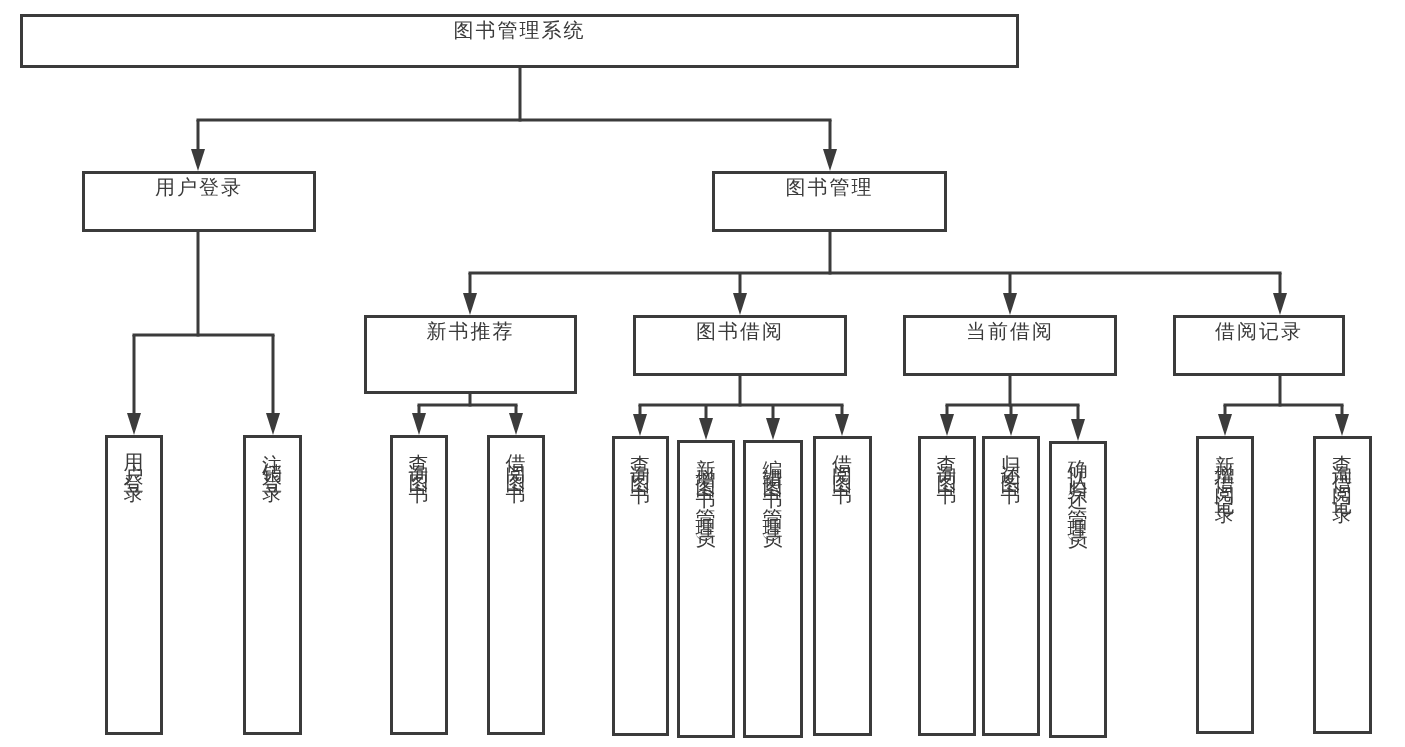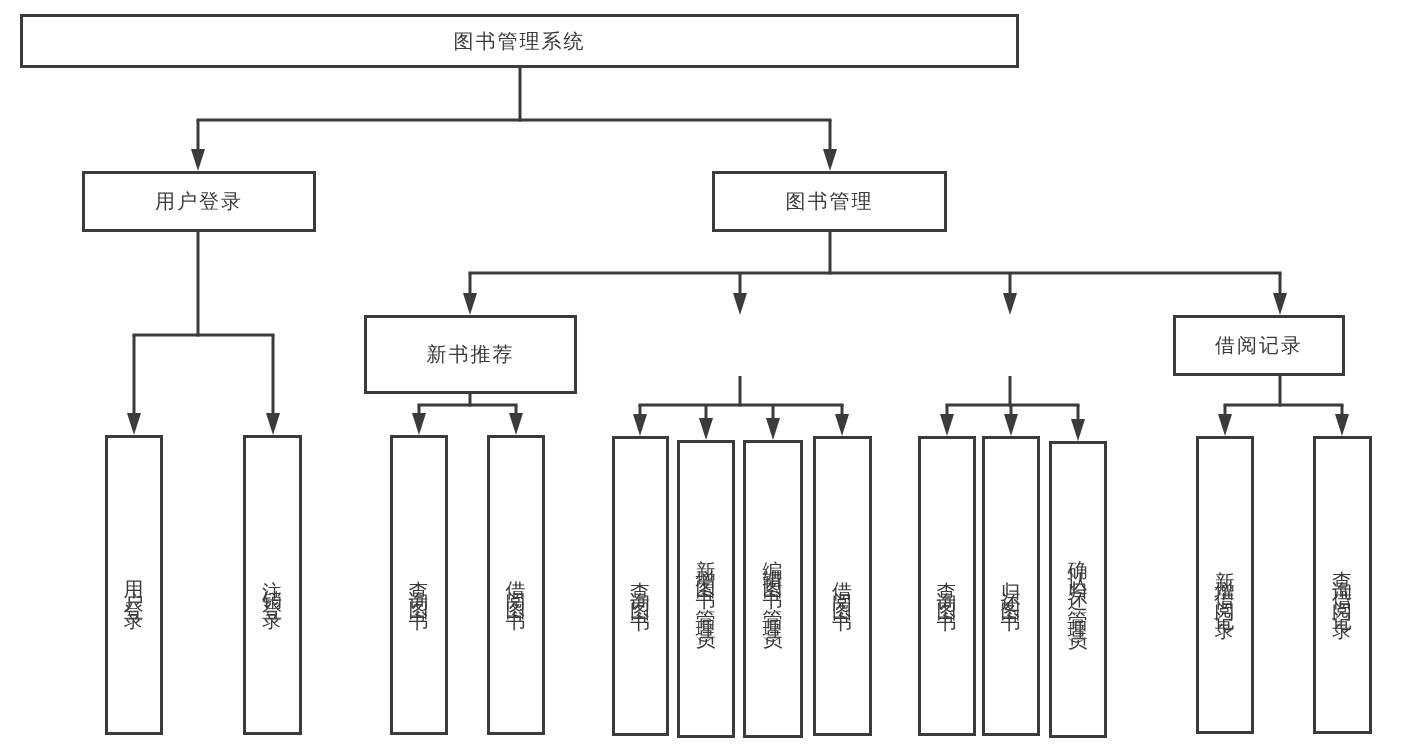--- a/index.html
+++ b/index.html
@@ -16,21 +16,20 @@
     position: absolute;
     left: 0; top: 0;
     width: 1405px; height: 747px;
     z-index: 0;
   }
   .node {
     position: absolute;
     background: #ffffff;
     border: 3px solid #3b3b3b;
     display: flex;
-    align-items: center;
     justify-content: center;
     color: #3a3a3a;
     z-index: 1;
   }
   .node.h span {
     font-size: 20px;
     letter-spacing: 2px;
     white-space: nowrap;
   }
   .node.v span {
@@ -128,20 +127,26 @@
   <div class="node h" style="left:82px; top:171px; width:234px; height:61px;">
     <span>用户登录</span>
   </div>
   <div class="node h" style="left:712px; top:171px; width:235px; height:61px;">
     <span>图书管理</span>
   </div>
 
   <div class="node h" style="left:364px; top:315px; width:213px; height:79px;">
     <span>新书推荐</span>
   </div>
+  <div class="node h" style="left:633px; top:315px; width:214px; height:61px;">
+    <span>图书借阅</span>
+  </div>
+  <div class="node h" style="left:903px; top:315px; width:214px; height:61px;">
+    <span>当前借阅</span>
+  </div>
   <div class="node h" style="left:1173px; top:315px; width:172px; height:61px;">
     <span>借阅记录</span>
   </div>
 
   <div class="node v" style="left:105px; top:435px; width:58px; height:300px;">
     <span>用户登录</span>
   </div>
   <div class="node v" style="left:243px; top:435px; width:59px; height:300px;">
     <span>注销登录</span>
   </div>

